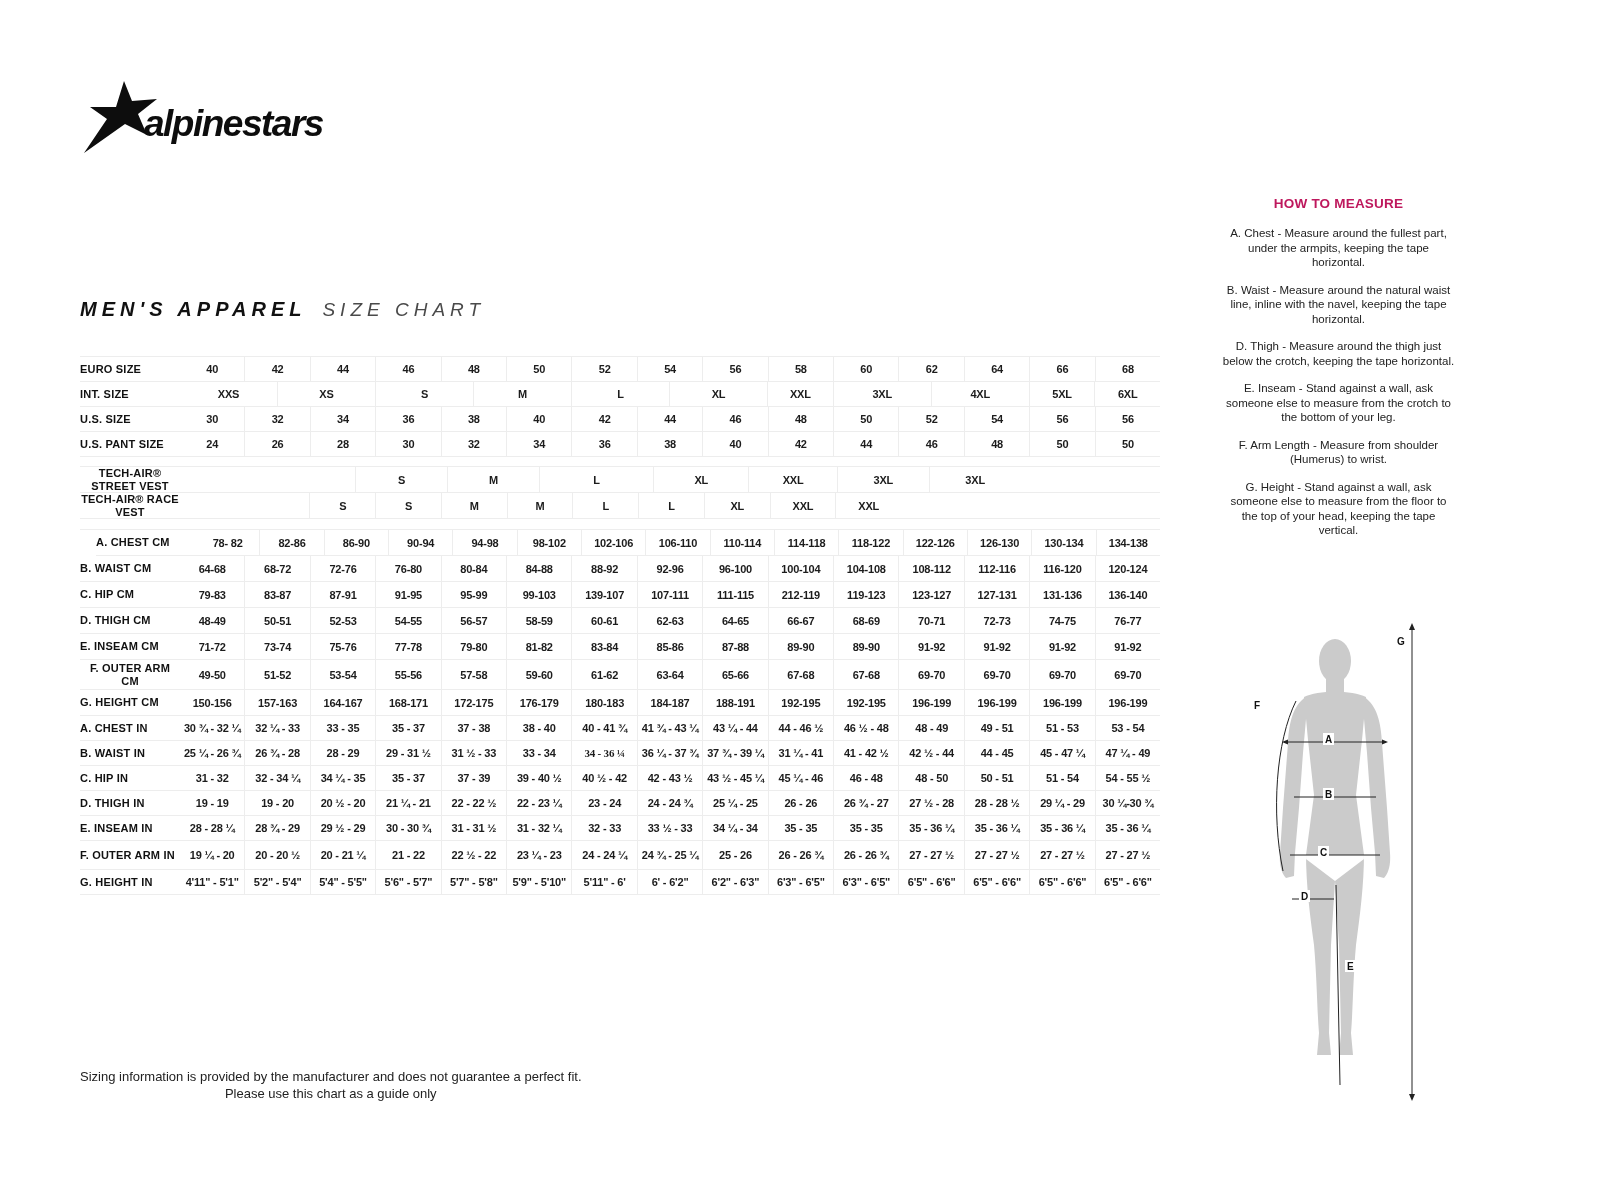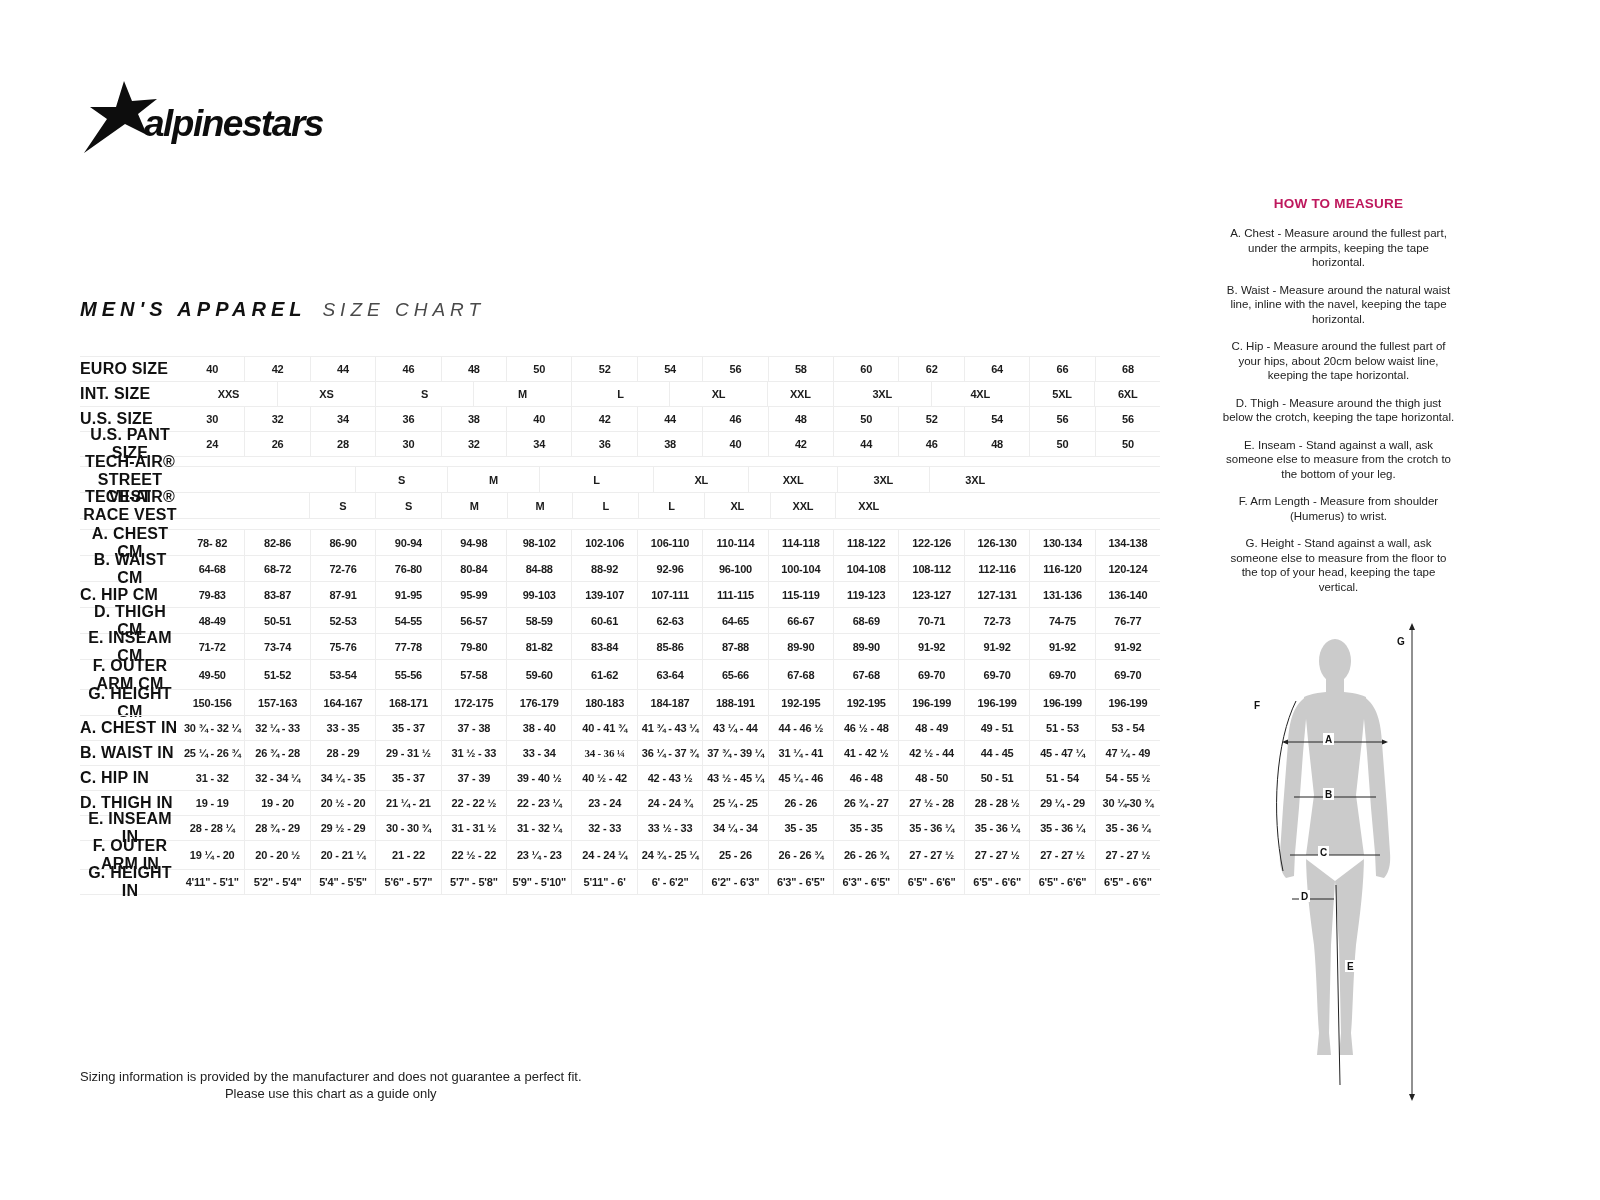--- a/index.html
+++ b/index.html
@@ -14,21 +14,21 @@
   .title-main{font-size:20px;font-weight:700;font-style:italic;letter-spacing:5px;color:#111;}
   .title-sub{font-size:19px;font-weight:400;font-style:italic;letter-spacing:5px;color:#4a4a4a;}
 
   
   .tsec{position:absolute;left:80px;width:1080px;border-top:1px solid #ededed;}
   #sec-header{top:356px;}
   #sec-vest{top:466px;}
   #sec-cm{top:529px;}
   #sec-in{top:715px;}
   .t-row{display:flex;border-bottom:1px solid #ededed;align-items:stretch;}
-  .t-label{flex:0 0 100px;width:100px;font-size:16px;font-weight:700;letter-spacing:.2px;
+  .t-label{flex:0 0 100px;width:100px;font-size:11px;font-weight:700;letter-spacing:.2px;
            display:flex;align-items:center;text-transform:uppercase;line-height:1.12;color:#111;}
   .t-cells{flex:1;display:flex;}
   .t-cell{display:flex;align-items:center;justify-content:center;font-size:11px;font-weight:700;
           border-left:1px solid #ededed;white-space:nowrap;letter-spacing:-.2px;color:#1c1c1c;}
   .t-cell.gap{border-left:none;}
   .t-cell.first{border-left:none;}
 
   
   .measure-panel{position:absolute;left:1222px;top:196px;width:233px;}
   .measure-panel h3{margin:0 0 15px 0;font-size:13.5px;font-weight:700;letter-spacing:.2px;color:#be185d;}
@@ -159,21 +159,21 @@
           <div class="t-cell" style="flex: 1 1 0px;">L</div>
           <div class="t-cell" style="flex: 1 1 0px;">L</div>
           <div class="t-cell" style="flex: 1 1 0px;">XL</div>
           <div class="t-cell" style="flex: 1 1 0px;">XXL</div>
           <div class="t-cell" style="flex: 1 1 0px;">XXL</div>
           <div class="t-cell gap" style="flex: 4 1 0px;"></div>
         </div>
       </div>
     </div>
   <div id="sec-cm" class="tsec">
-      <div class="t-row" style="height: 25px;">
+      <div class="t-row" style="height: 25px; margin-left: 16px;">
         <div class="t-label">A. CHEST CM</div>
         <div class="t-cells">
           <div class="t-cell first" style="flex: 1 1 0px;">78- 82</div>
           <div class="t-cell" style="flex: 1 1 0px;">82-86</div>
           <div class="t-cell" style="flex: 1 1 0px;">86-90</div>
           <div class="t-cell" style="flex: 1 1 0px;">90-94</div>
           <div class="t-cell" style="flex: 1 1 0px;">94-98</div>
           <div class="t-cell" style="flex: 1 1 0px;">98-102</div>
           <div class="t-cell" style="flex: 1 1 0px;">102-106</div>
           <div class="t-cell" style="flex: 1 1 0px;">106-110</div>
@@ -211,21 +211,21 @@
         <div class="t-cells">
           <div class="t-cell first" style="flex: 1 1 0px;">79-83</div>
           <div class="t-cell" style="flex: 1 1 0px;">83-87</div>
           <div class="t-cell" style="flex: 1 1 0px;">87-91</div>
           <div class="t-cell" style="flex: 1 1 0px;">91-95</div>
           <div class="t-cell" style="flex: 1 1 0px;">95-99</div>
           <div class="t-cell" style="flex: 1 1 0px;">99-103</div>
           <div class="t-cell" style="flex: 1 1 0px;">139-107</div>
           <div class="t-cell" style="flex: 1 1 0px;">107-111</div>
           <div class="t-cell" style="flex: 1 1 0px;">111-115</div>
-          <div class="t-cell" style="flex: 1 1 0px;">115-119</div>
+          <div class="t-cell" style="flex: 1 1 0px;">212-119</div>
           <div class="t-cell" style="flex: 1 1 0px;">119-123</div>
           <div class="t-cell" style="flex: 1 1 0px;">123-127</div>
           <div class="t-cell" style="flex: 1 1 0px;">127-131</div>
           <div class="t-cell" style="flex: 1 1 0px;">131-136</div>
           <div class="t-cell" style="flex: 1 1 0px;">136-140</div>
         </div>
       </div>
       <div class="t-row" style="height: 25px;">
         <div class="t-label">D. THIGH CM</div>
         <div class="t-cells">
@@ -448,21 +448,20 @@
           <div class="t-cell" style="flex: 1 1 0px;">6'5" - 6'6"</div>
         </div>
       </div>
     </div>
 
   <div class="measure-panel">
     <h3>HOW TO MEASURE</h3>
     <div id="measure-items">
         <p>A. Chest - Measure around the fullest part, under the armpits, keeping the tape horizontal.</p>
         <p>B. Waist - Measure around the natural waist line, inline with the navel, keeping the tape horizontal.</p>
-        <p>C. Hip - Measure around the fullest part of your hips, about 20cm below waist line, keeping the tape horizontal.</p>
         <p>D. Thigh - Measure around the thigh just below the crotch, keeping the tape horizontal.</p>
         <p>E. Inseam - Stand against a wall, ask someone else to measure from the crotch to the bottom of your leg.</p>
         <p>F. Arm Length - Measure from shoulder (Humerus) to wrist.</p>
         <p>G. Height - Stand against a wall, ask someone else to measure from the floor to the top of your head, keeping the tape vertical.</p>
       </div>
   </div>
 
   <svg class="figure-wrap" viewBox="0 0 200 490">
     <g fill="#cbcbcb">
       <ellipse cx="95" cy="48" rx="16" ry="22"></ellipse>

